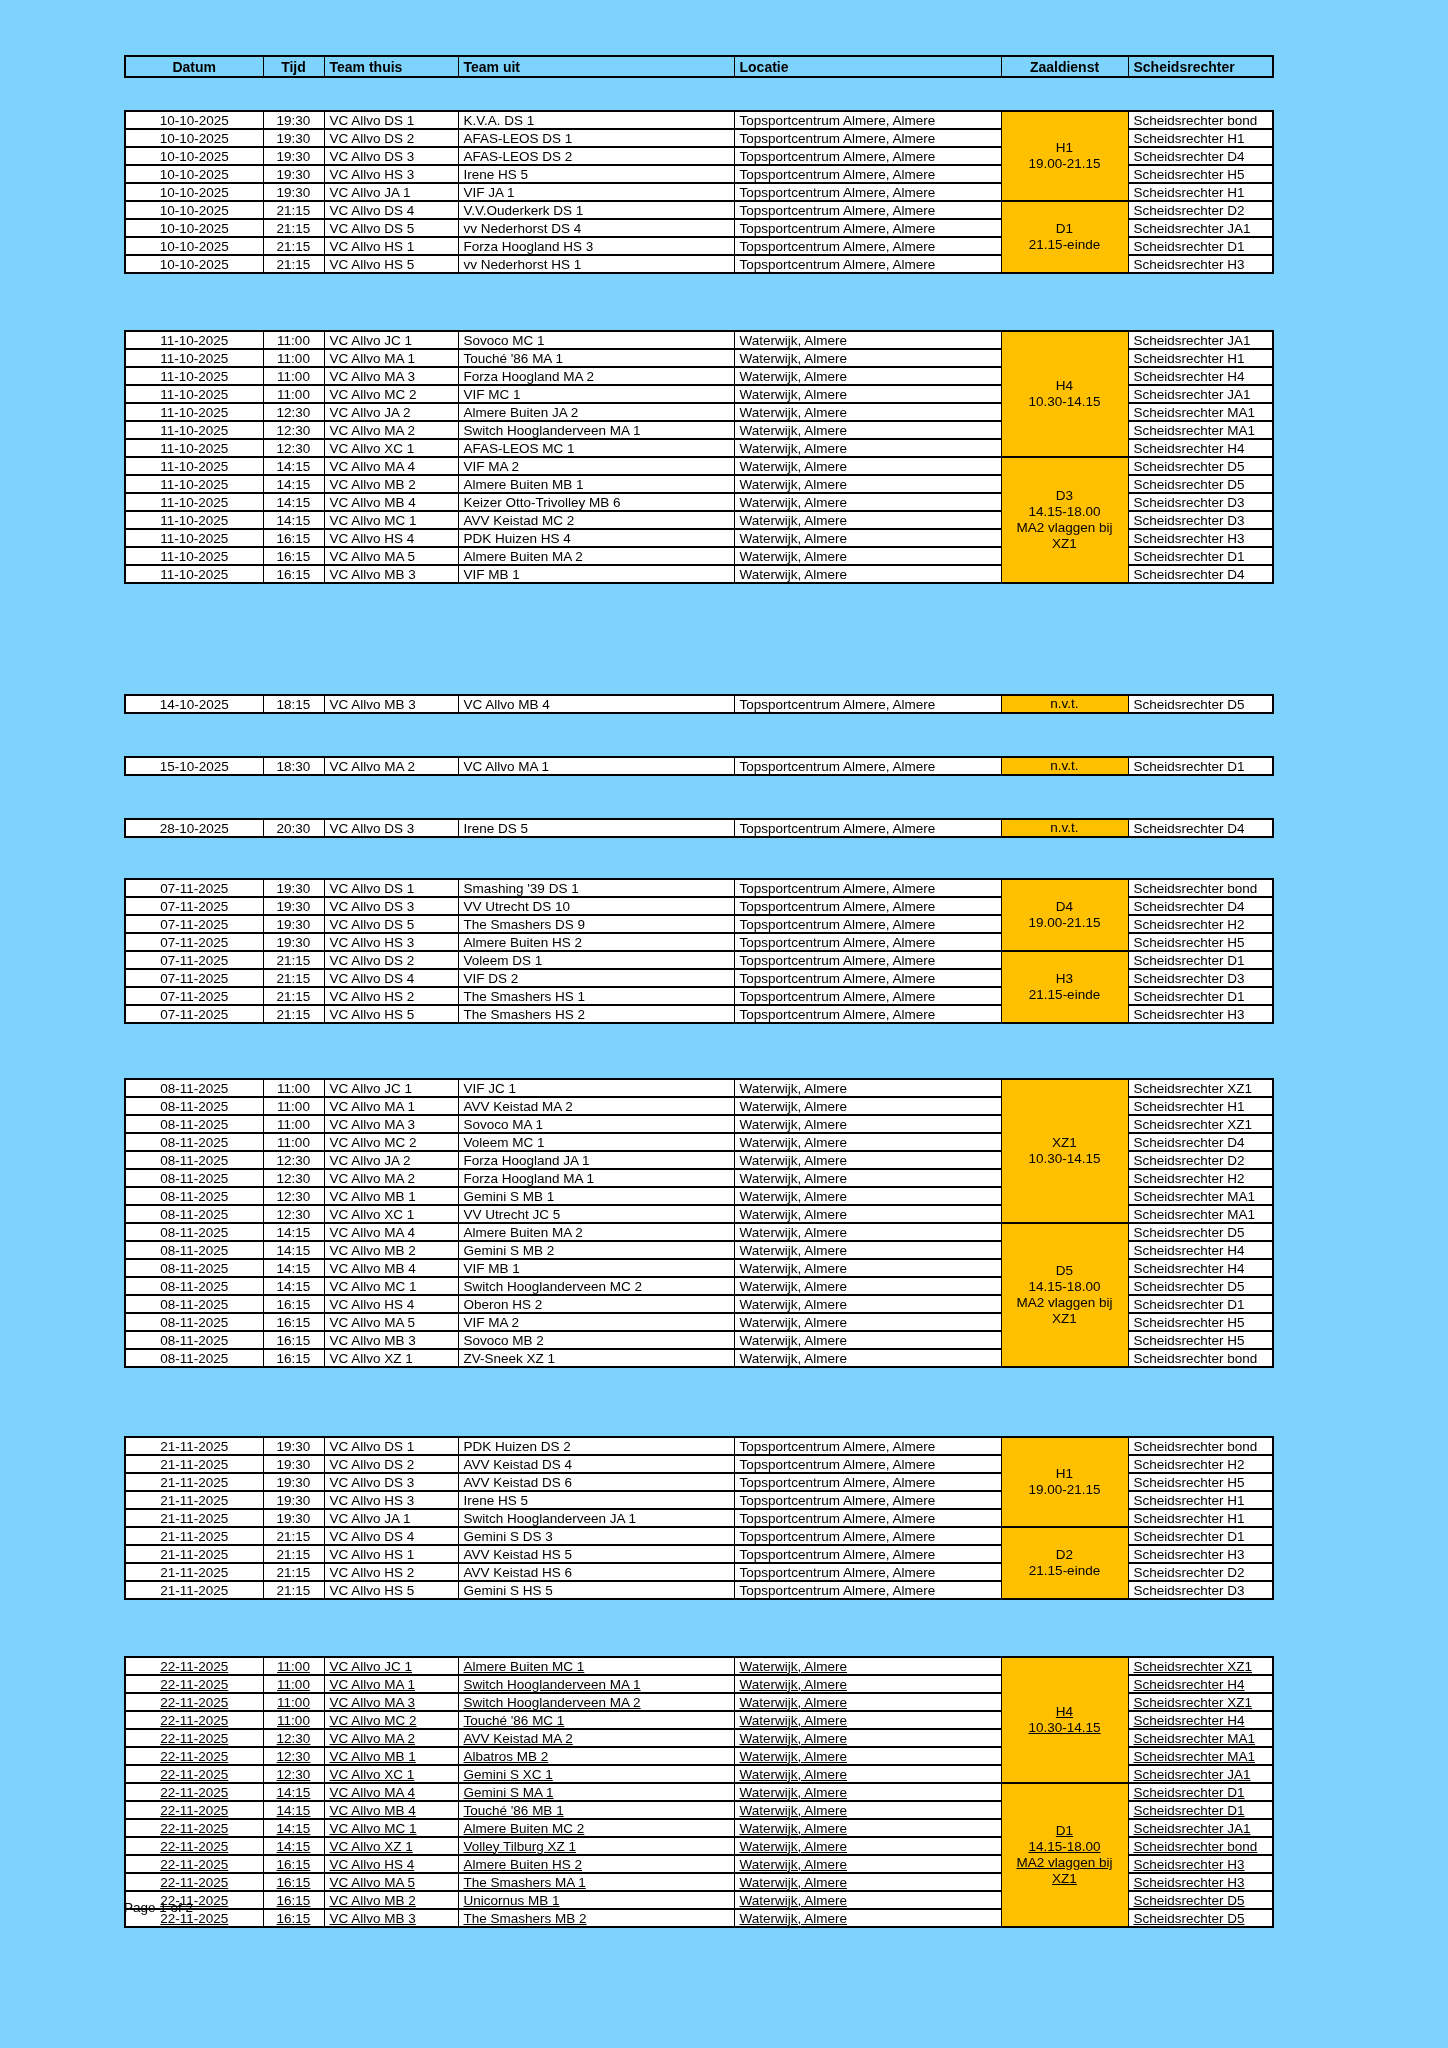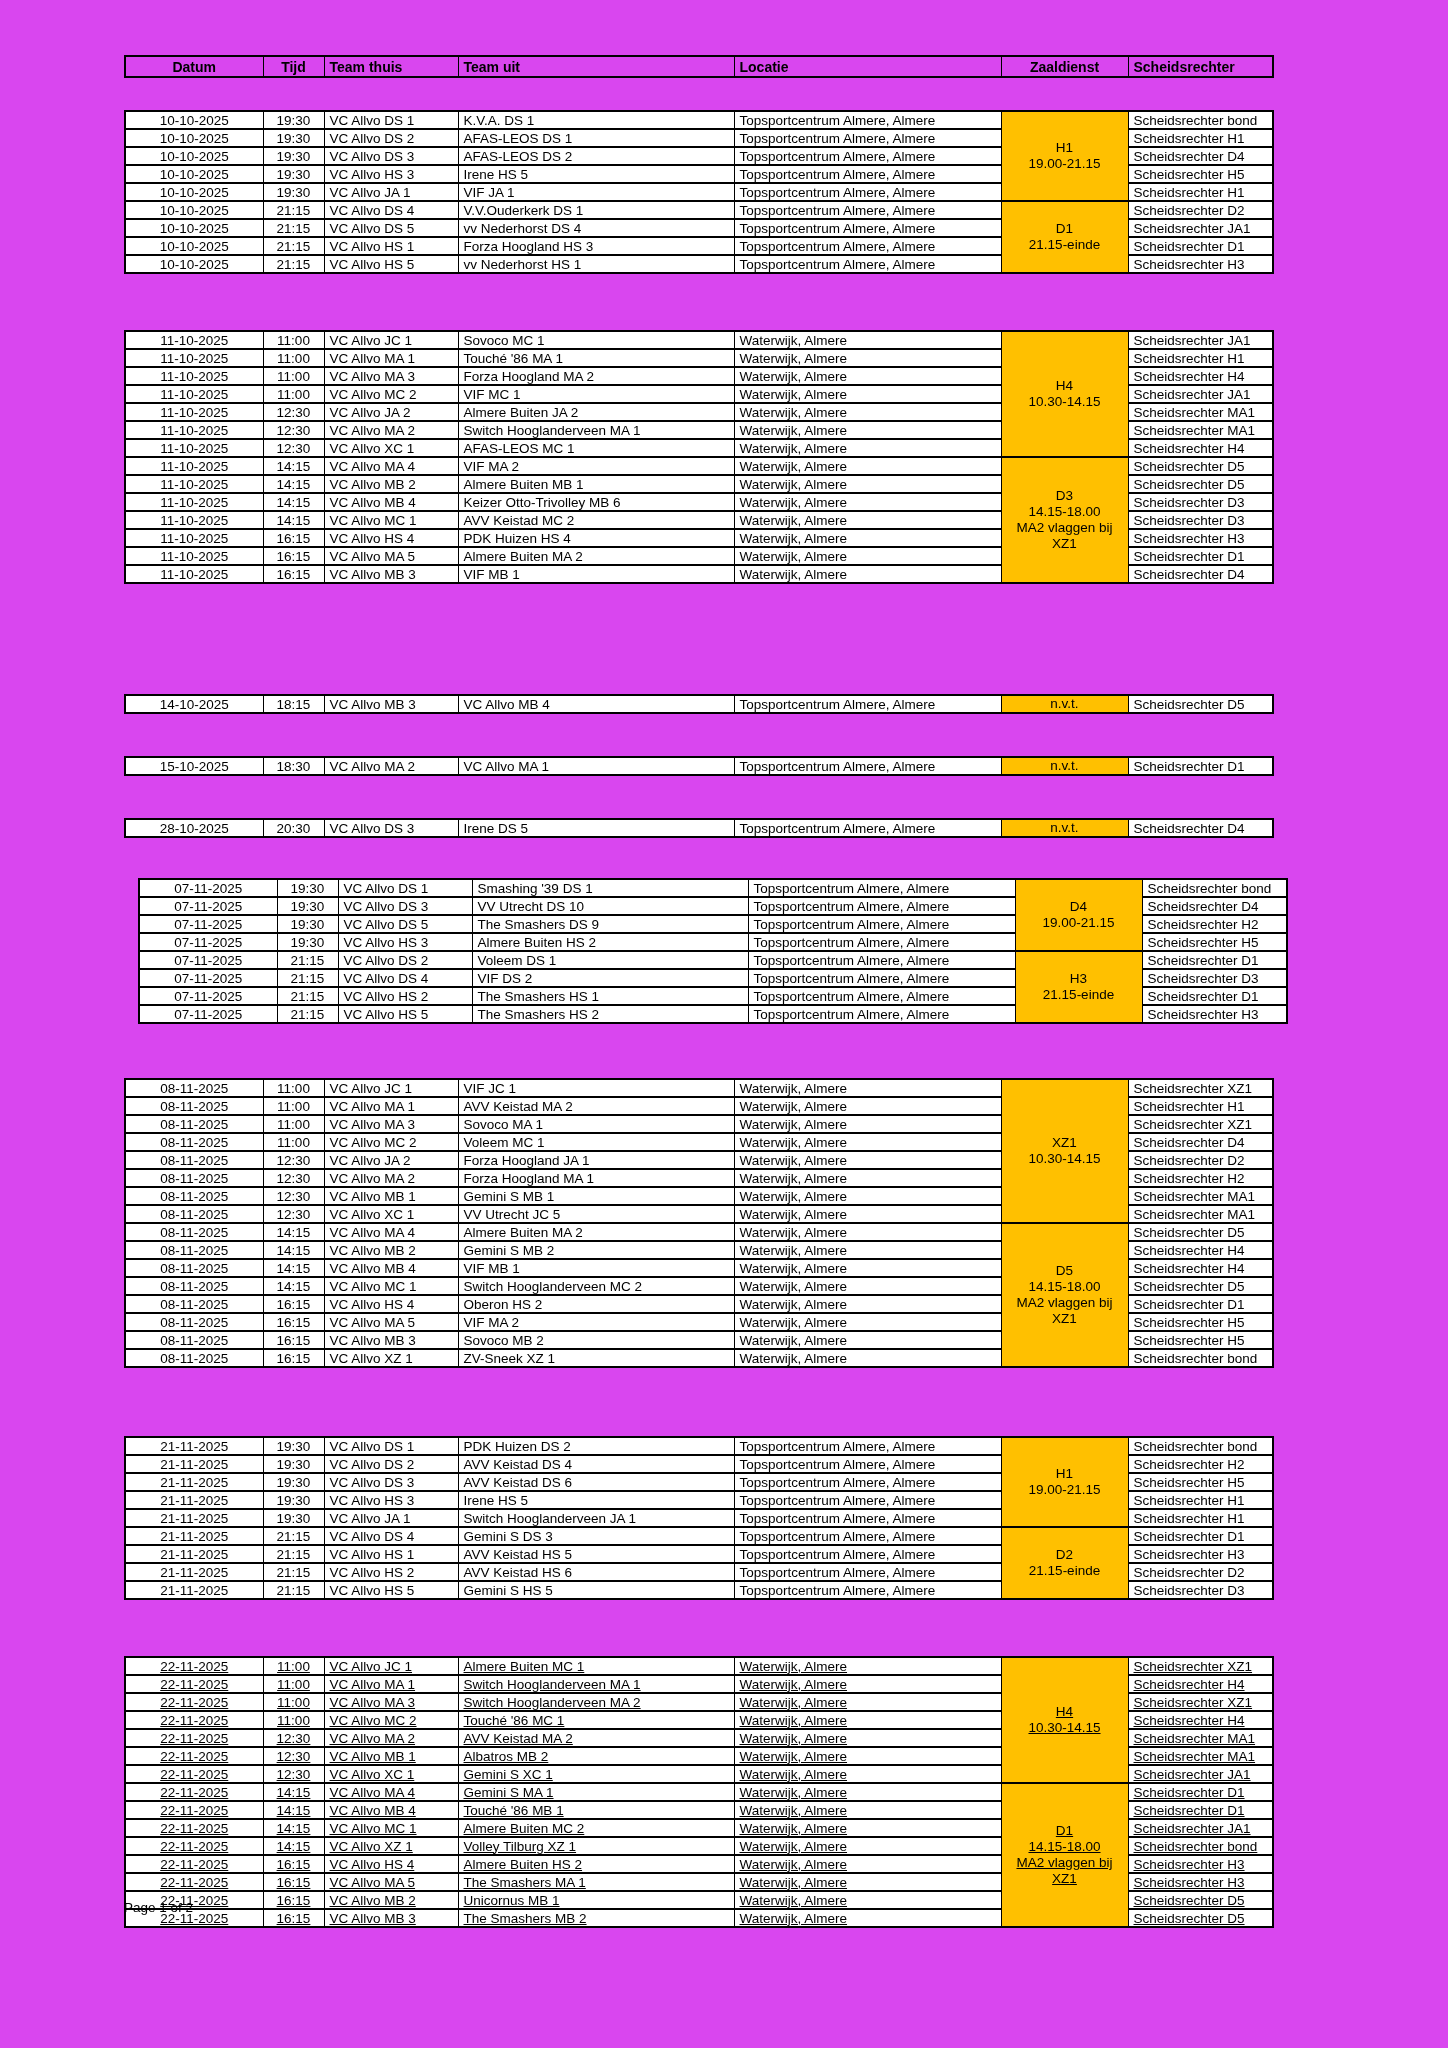--- a/index.html
+++ b/index.html
@@ -3,21 +3,21 @@
 <meta charset="utf-8">
 <style>
   * { box-sizing: border-box; }
   html, body { margin: 0; padding: 0; }
   body {
     width: 1448px; height: 2048px;
     background: #ffffff;
     font-family: "Liberation Sans", sans-serif;
     color: #000;
   }
-  #sheet { position: relative; width: 1448px; height: 2048px; overflow: hidden; background: #d946ef; }
+  #sheet { position: relative; width: 1448px; height: 2048px; overflow: hidden; background: #7dd3fc; }
 
   table { border-collapse: collapse; table-layout: fixed; }
 
   #header-table {
     position: absolute; left: 124px; top: 55px; width: 1148px;
     border: 2px solid #000;
   }
   #header-table td {
     border: solid #000; border-width: 2px 1px;
     height: 21px; padding: 0 5px;
@@ -370,21 +370,21 @@
           <td class="a-left">VC Allvo DS 3</td>
           <td class="a-left">Irene DS 5</td>
           <td class="a-left">Topsportcentrum Almere, Almere</td>
           <td class="zdcell" rowspan="1">
             <div class="zdline">n.v.t.</div>
           </td>
           <td class="a-left">Scheidsrechter D4</td>
         </tr>
       </tbody>
     </table>
-    <table class="block" style="top: 878px; margin-left: 14px;">
+    <table class="block" style="top: 878px;">
       <colgroup>
         <col style="width: 138px;">
         <col style="width: 61px;">
         <col style="width: 134px;">
         <col style="width: 276px;">
         <col style="width: 267px;">
         <col style="width: 127px;">
         <col style="width: 145px;">
       </colgroup>
       <tbody>

